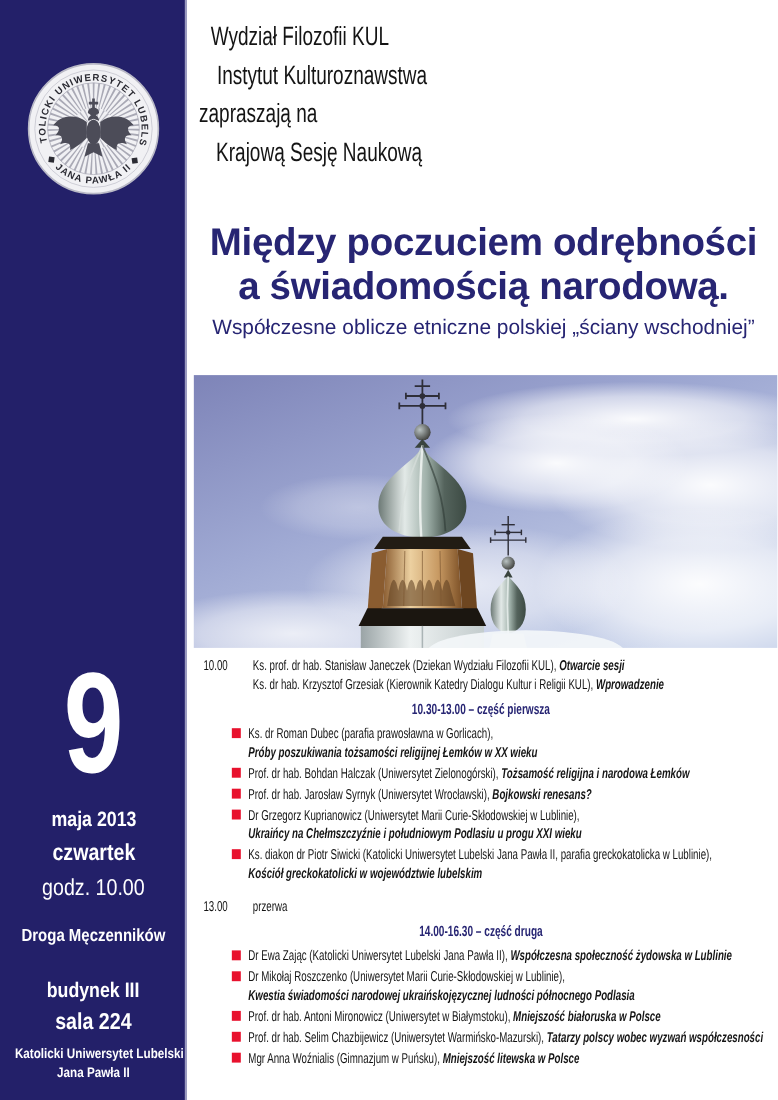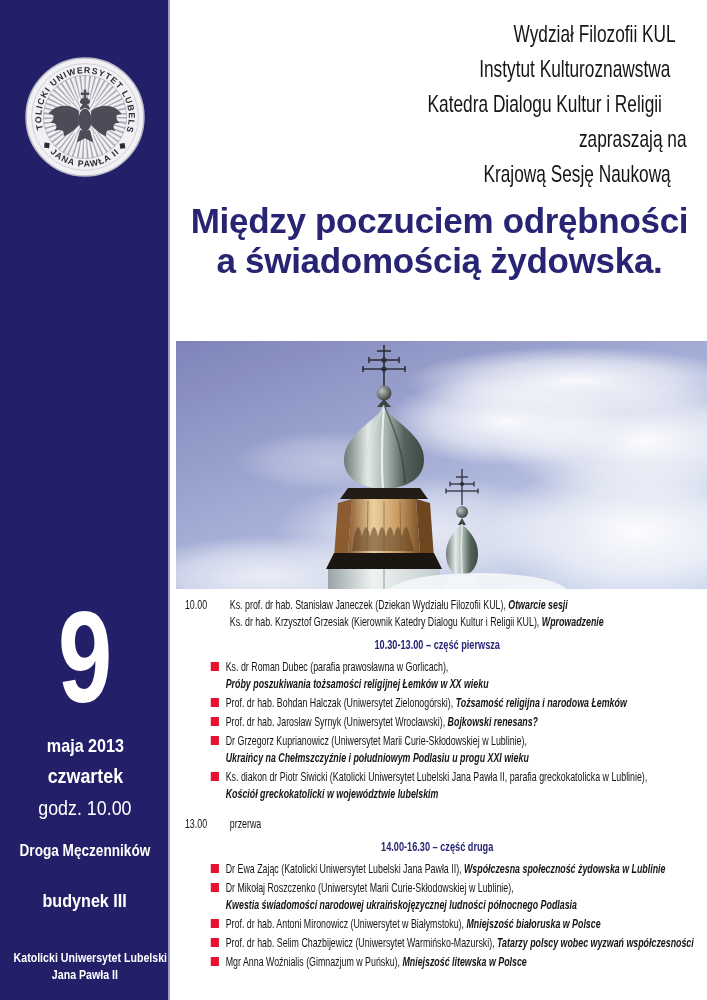--- a/index.html
+++ b/index.html
@@ -18,21 +18,21 @@
   .sb-weekday{top:764px;font-size:21px;font-weight:bold;}
   .sb-hour{top:796px;font-size:21px;font-weight:normal;}
   .sb-addr1{top:842px;font-size:16px;font-weight:bold;}
   .sb-addr2{top:863px;font-size:16px;font-weight:bold;}
   .sb-building{top:890px;font-size:19px;font-weight:bold;}
   .sb-room{top:917px;font-size:21px;font-weight:bold;}
   .sb-univ1{top:951px;font-size:12.5px;font-weight:bold;}
   .sb-univ2{top:968px;font-size:12.5px;font-weight:bold;text-align:center;}
 
   
-  .hdr{position:absolute;left:172px;top:16px;width:535px;text-align:right;color:#141414;}
+  .hdr{position:absolute;left:160px;top:16px;width:535px;text-align:left;color:#141414;}
   .hline{font-size:24px;line-height:35px;font-weight:normal;}
   .hline .cond{transform:scaleX(0.72);}
   .ttl-block{position:absolute;left:172px;top:201px;width:535px;text-align:center;color:#272573;}
   .tline{font-size:35px;font-weight:bold;line-height:40px;letter-spacing:-0.3px;}
   .tsub{font-size:19px;line-height:24px;margin-top:6px;font-weight:normal;}
 
   
   .photo{position:absolute;left:176px;top:341px;width:531px;height:248px;}
 
   
@@ -86,35 +86,36 @@
         <textPath href="#arcBottom" startOffset="50%" text-anchor="middle">◆ JANA PAWŁA II ◆</textPath>
       </text>
     </svg>
 
     <div class="sb sb-day"><span class="cond">9</span></div>
     <div class="sb sb-monthyear"><span class="cond">maja 2013</span></div>
     <div class="sb sb-weekday"><span class="cond">czwartek</span></div>
     <div class="sb sb-hour"><span class="cond">godz. 10.00</span></div>
     <div class="sb sb-addr1"><span class="cond">Droga Męczenników</span></div>
     <div class="sb sb-building"><span class="cond">budynek III</span></div>
+    <div class="sb sb-room"><span class="cond">sala 224</span></div>
     <div class="sb sb-univ1"><span class="cond">Katolicki Uniwersytet Lubelski</span></div>
     <div class="sb sb-univ2"><span class="cond">Jana Pawła II</span></div>
   </div>
 
   <div class="hdr">
     <div class="hline"><span class="cond">Wydział Filozofii KUL</span></div>
     <div class="hline"><span class="cond">Instytut Kulturoznawstwa</span></div>
-    <div class="hline"><span class="cond">Katedra Dialogu Kultur i Religii</span></div>
     <div class="hline"><span class="cond">zapraszają na</span></div>
     <div class="hline"><span class="cond">Krajową Sesję Naukową</span></div>
   </div>
 
   <div class="ttl-block">
     <div class="tline">Między poczuciem odrębności</div>
-    <div class="tline">a świadomością żydowska.</div>
+    <div class="tline">a świadomością narodową.</div>
+    <div class="tsub">Współczesne oblicze etniczne polskiej „ściany wschodniej”</div>
   </div>
 
   <svg class="photo" viewBox="0 0 531 248" preserveAspectRatio="none">
     <defs>
       <linearGradient id="sky" x1="0" y1="0" x2="0.8" y2="1">
         <stop offset="0" stop-color="#7e84b8"></stop>
         <stop offset="0.45" stop-color="#9fa9d3"></stop>
         <stop offset="1" stop-color="#ccd6ec"></stop>
       </linearGradient>
       <radialGradient id="cloud" cx="0.5" cy="0.5" r="0.5">

